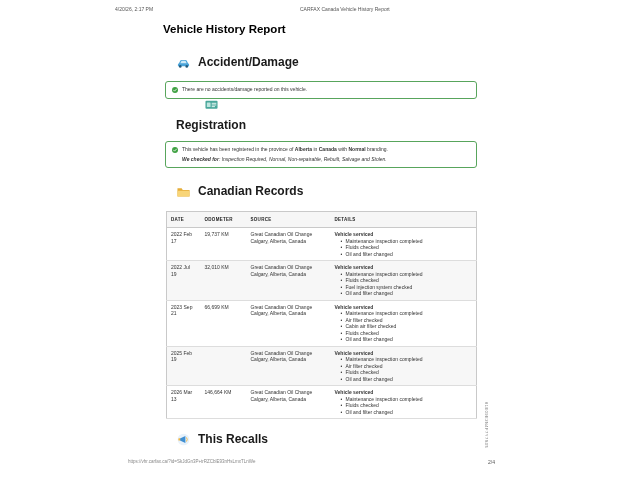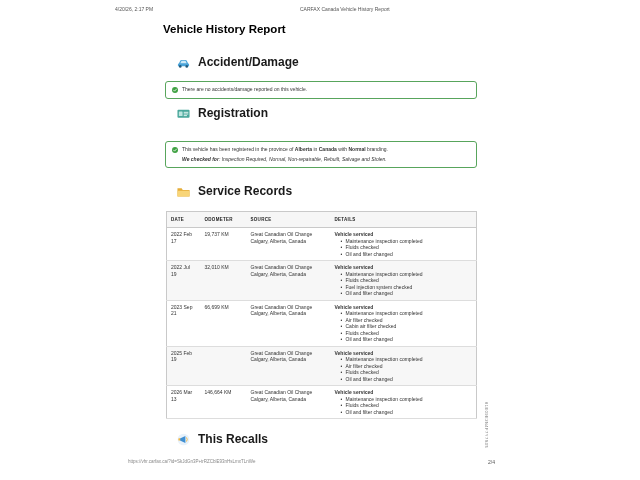--- a/index.html
+++ b/index.html
@@ -14,21 +14,21 @@
   .footer-page { position:absolute; top:459px; left:488px; font-size:5px;  color:#555; }
   .vertical-id { position:absolute; top:402px; left:484px; writing-mode:vertical-rl;
                  font-size:4px; color:#777; letter-spacing:0.5px; }
 
   .page-title { position:absolute; top:23px; left:163px; font-size:11.5px; font-weight:700; color:#000; }
 
   .section-heading { position:absolute; left:176px; display:flex; align-items:center; gap:7px; }
   .section-heading .txt { font-size:12px; font-weight:700; color:#1a1a1a;text-align:right; }
   .sec-icon { width:15px; height:13px; display:inline-flex; }
   #h-accident    { top:55px; }
-  #h-registration{ top:106px; }
+  #h-registration{ top:98px;flex-direction:column; }
   #h-service     { top:184px; }
   #h-recalls     { top:432px; }
 
   .greenbox {
     position:absolute; left:165px; width:298px; background:#fff;
     border:1px solid #58a55c; border-radius:3px; padding:4px 6px;
     font-size:5px; line-height:1.35; color:#333;
   }
   #box-accident    { top:81px; }
   #box-registration{ top:141px; }
@@ -116,21 +116,21 @@
     <div class="box-line2"><b>We checked for</b><span>: Inspection Required, Normal, Non-repairable, Rebuilt, Salvage and Stolen.</span></div>
   </div>
 
   <div class="section-heading" id="h-service">
     <span class="sec-icon">
       <svg viewBox="0 0 16 14" width="15" height="13">
         <path d="M1.5 3.5 h4.5 l1.2 1.8 h7.3 v7 h-13 Z" fill="#e5ad38"></path>
         <path d="M1.5 6.2 h13 v6.1 h-13 Z" fill="#f8d578"></path>
       </svg>
     </span>
-    <span class="txt">Service Records</span>
+    <span class="txt">Canadian Records</span>
   </div>
 
   <table class="svc-table">
     <colgroup>
         <col style="width:34px">
         <col style="width:46px">
         <col style="width:84px">
         <col>
       </colgroup>
     <thead>

